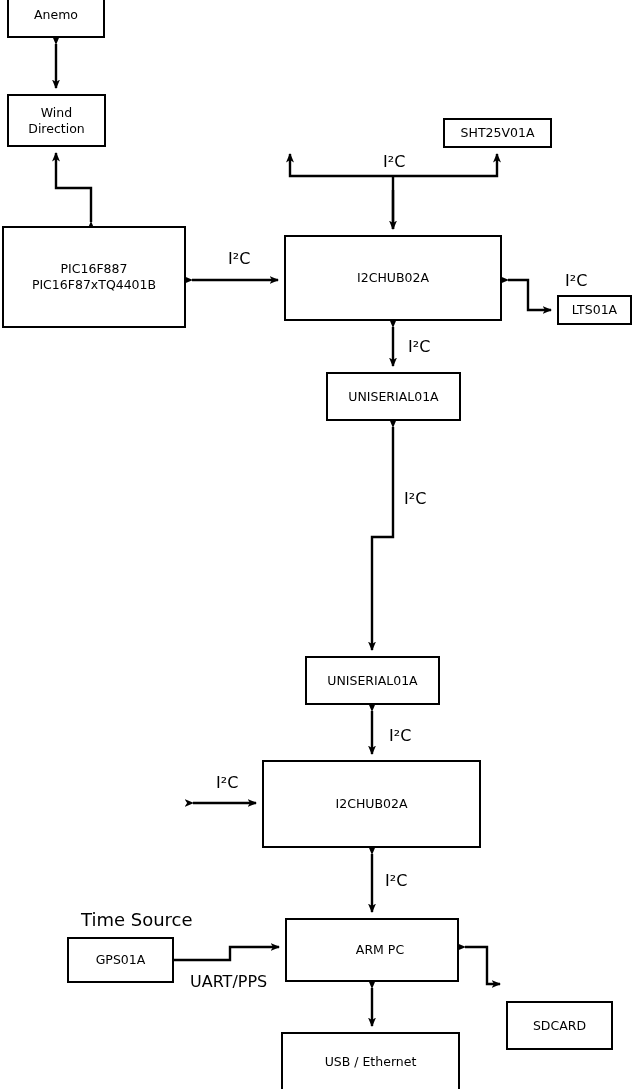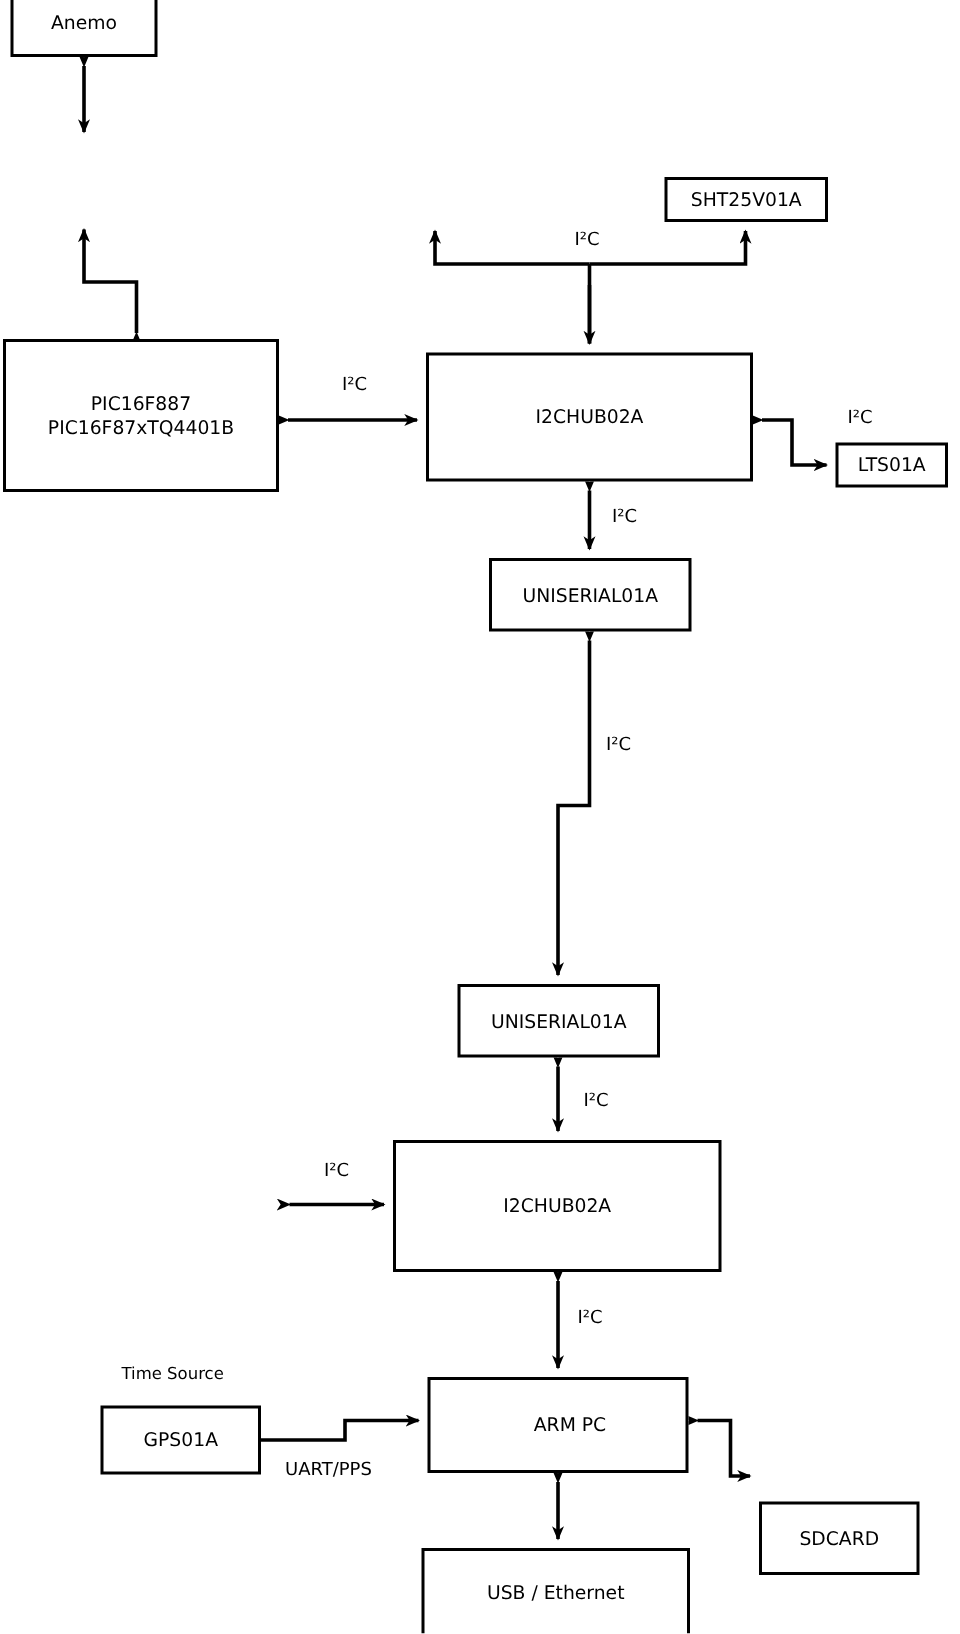--- a/index.html
+++ b/index.html
@@ -34,29 +34,29 @@
     text-align: center;
     color: #000000;
     font-size: 12.5px;
     line-height: 1.28;
     z-index: 2;
     white-space: pre-line;
   }
   .edge-label {
     position: absolute;
     color: #000000;
-    font-size: 12px;
+    font-size: 16px;
     white-space: nowrap;
     z-index: 3;
     background: transparent;
   }
   .free-label {
     position: absolute;
     color: #000000;
-    font-size: 11px;
+    font-size: 18px;
     white-space: nowrap;
     z-index: 3;
   }
 </style>
 </head>
 <body>
 
 <div id="canvas">
 
   <svg id="wires" viewBox="0 0 640 1089">
@@ -93,20 +93,22 @@
       <path d="M174,960 L230,960 L230,947 L279,947" marker-end="url(#ah)"></path>
 
       <path d="M465,947 L487,947 L487,984 L500,984" marker-start="url(#ah)" marker-end="url(#ah)"></path>
 
       <line x1="372" y1="988" x2="372" y2="1026" marker-start="url(#ah)" marker-end="url(#ah)"></line>
 
     </g>
   </svg>
 
   <div class="node" style="left:7px;   top:-8px;   width:98px;  height:46px;">Anemo</div>
+  <div class="node" style="left:7px;   top:94px;   width:99px;  height:53px;">Wind
+Direction</div>
   <div class="node" style="left:2px;   top:226px;  width:184px; height:102px;">PIC16F887
 PIC16F87xTQ4401B</div>
   <div class="node" style="left:443px; top:118px;  width:109px; height:30px;">SHT25V01A</div>
   <div class="node" style="left:284px; top:235px;  width:218px; height:86px;">I2CHUB02A</div>
   <div class="node" style="left:557px; top:295px;  width:75px;  height:30px;text-align:center;">LTS01A</div>
   <div class="node" style="left:326px; top:372px; width:135px; height:49px;">UNISERIAL01A</div>
   <div class="node" style="left:305px; top:656px; width:135px; height:49px;">UNISERIAL01A</div>
   <div class="node" style="left:262px; top:760px; width:219px; height:88px;">I2CHUB02A</div>
   <div class="node" style="left:67px;  top:937px;  width:107px; height:46px;">GPS01A</div>
   <div class="node" style="left:285px; top:918px;  width:174px; height:64px;padding-left:16px;">ARM PC</div>

